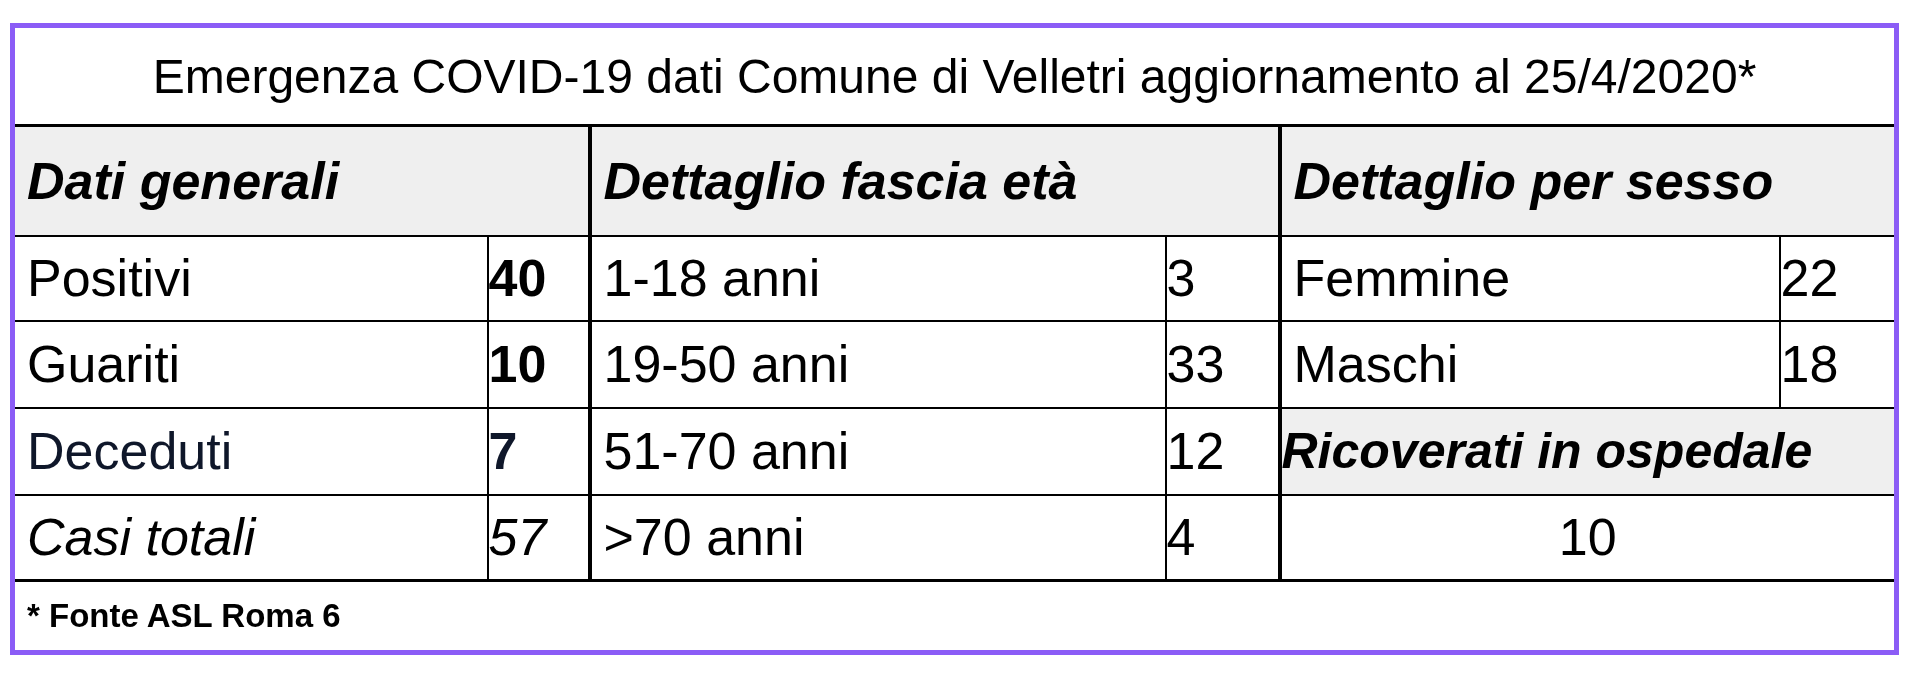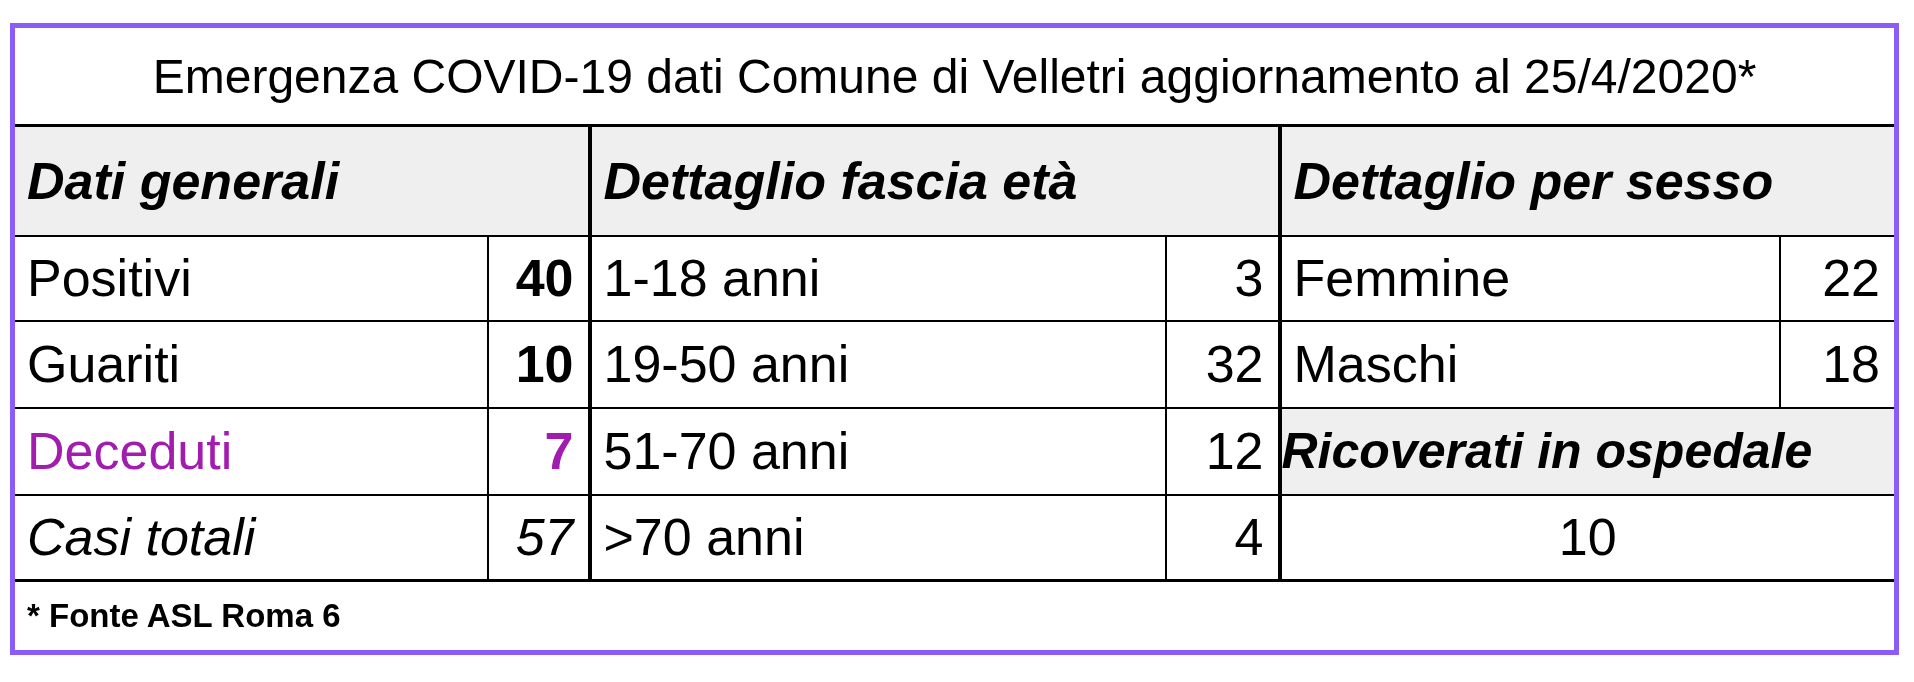--- a/index.html
+++ b/index.html
@@ -46,29 +46,29 @@
   }
   .lbl {
     font-size: 52px;
     text-align: left;
     padding-left: 12px;
     border-right: 2px solid #000000;
     border-bottom: 2px solid #000000;
   }
   .val {
     font-size: 52px;
-    text-align: right;
+    text-align: left;
     padding-right: 14px;
     border-bottom: 2px solid #000000;
   }
   .bdr-thick { border-right: 4px solid #000000; }
   .bold   { font-weight: bold; }
   .italic { font-style: italic; }
   .green  { color: #000000; }
-  .red    { color: #a21caf; }
+  .red    { color: #0f172a; }
   .row-above-footer { border-bottom: 3px solid #000000; }
 
   .hosp-head {
     background: #efefef;
     font-style: italic;
     font-weight: bold;
     font-size: 50px;
     border-bottom: 2px solid #000000;
     margin-top: 36px;
   }
@@ -114,21 +114,21 @@
       <td class="lbl">1-18 anni</td>
       <td class="val bdr-thick">3</td>
       <td class="lbl">Femmine</td>
       <td class="val">22</td>
     </tr>
 
     <tr class="r-data2">
       <td class="lbl green">Guariti</td>
       <td class="val bold green bdr-thick">10</td>
       <td class="lbl">19-50 anni</td>
-      <td class="val bdr-thick">32</td>
+      <td class="val bdr-thick">33</td>
       <td class="lbl">Maschi</td>
       <td class="val">18</td>
     </tr>
 
     <tr class="r-data3">
       <td class="lbl red">Deceduti</td>
       <td class="val bold red bdr-thick">7</td>
       <td class="lbl">51-70 anni</td>
       <td class="val bdr-thick">12</td>
       <td colspan="2" class="hosp-head">Ricoverati in ospedale</td>

